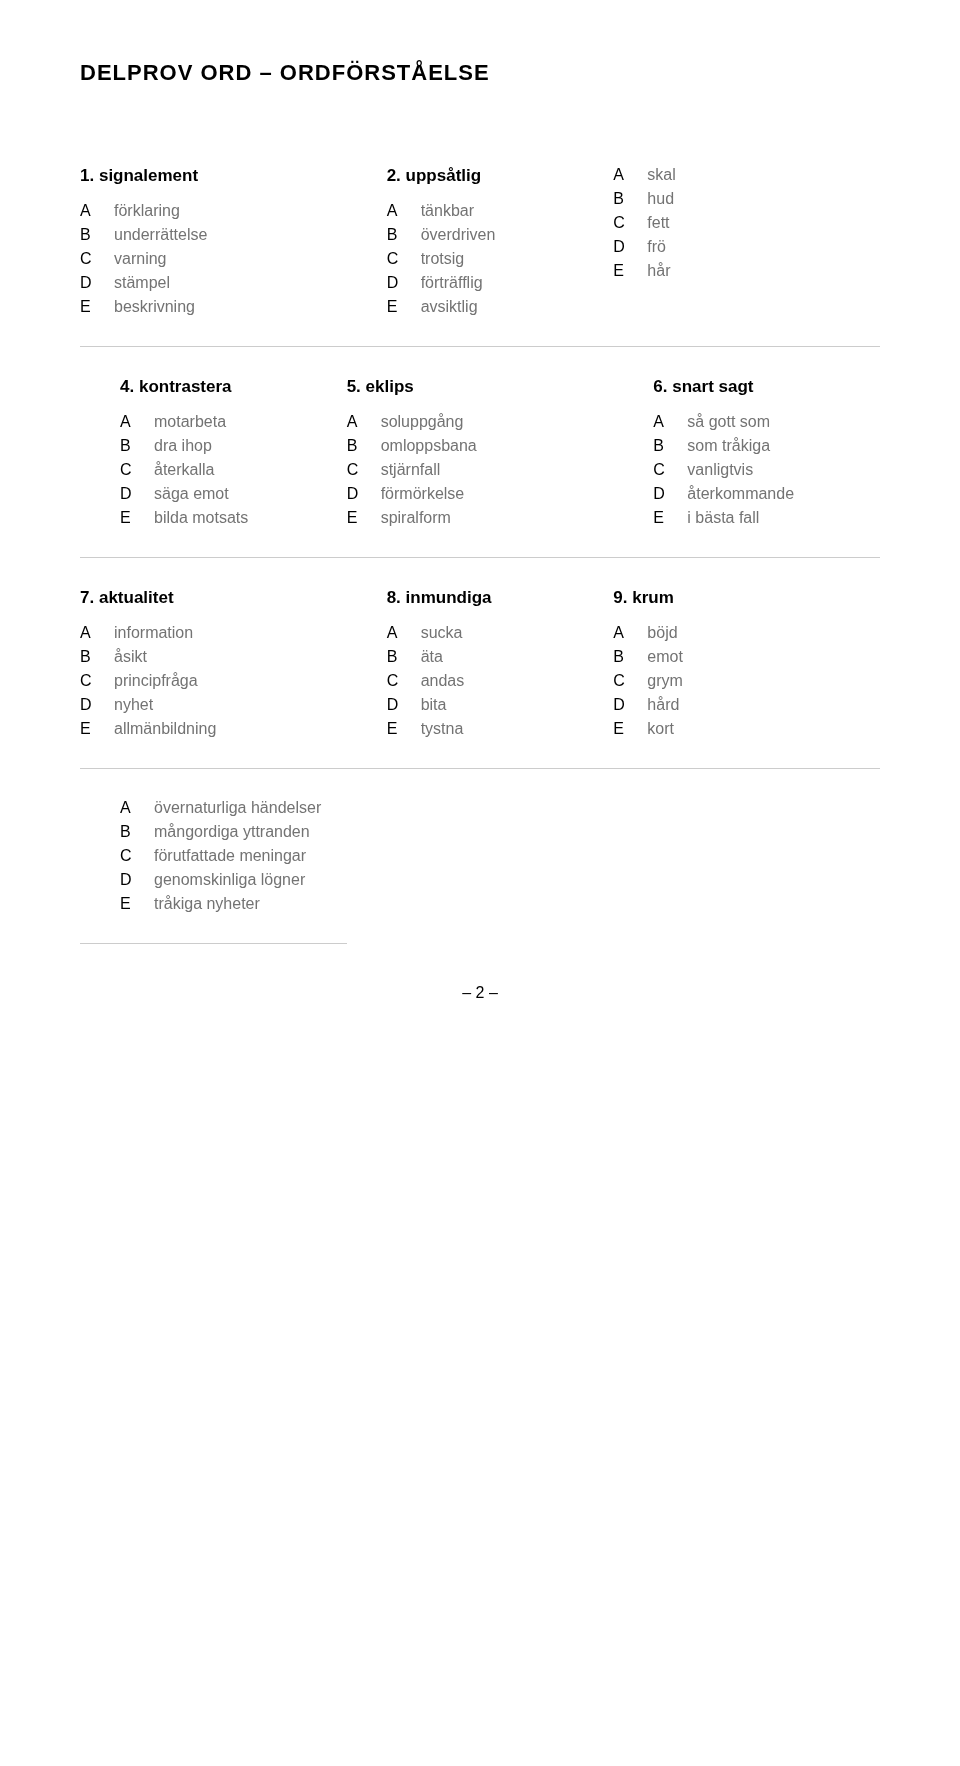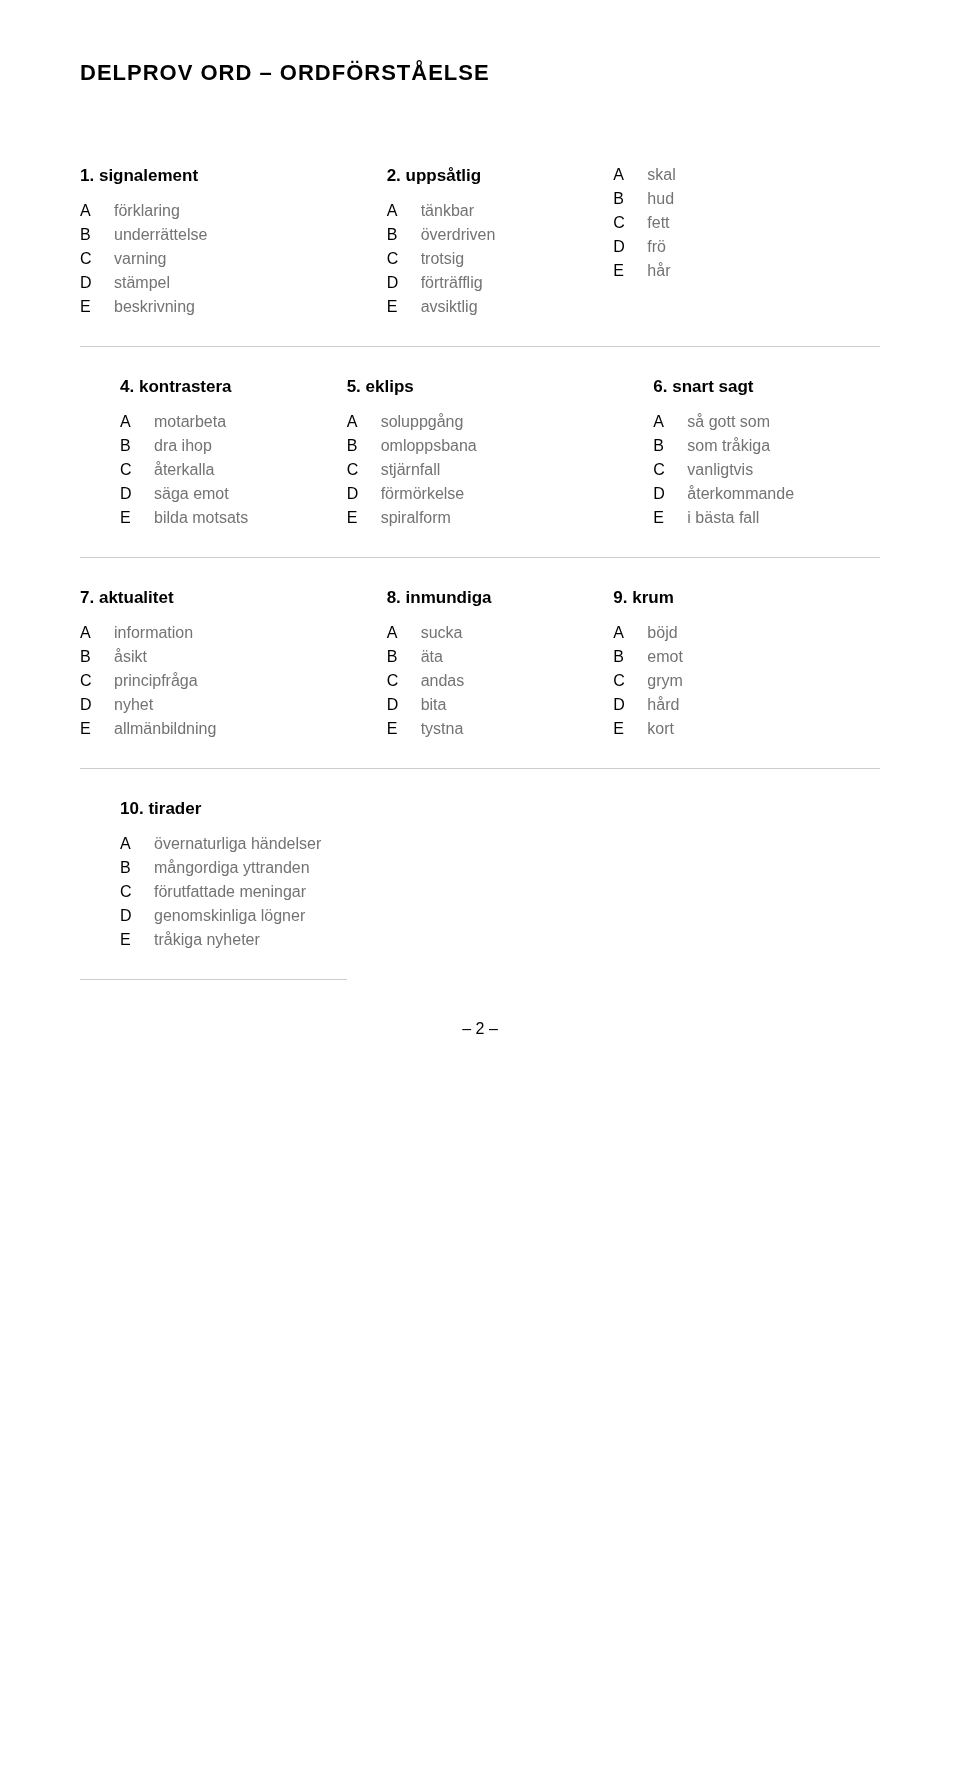--- a/index.html
+++ b/index.html
@@ -309,21 +309,20 @@
           <span class="option-letter">D</span>
           <span class="option-text">hård</span>
         </li>
         <li class="option-item">
           <span class="option-letter">E</span>
           <span class="option-text">kort</span>
         </li>
       </ul>
     </div>
     <div class="question-block">
-      <div class="question-number-title"><span class="num">10.</span> <span>tirader</span></div>
       <ul class="options-list">
         <li class="option-item">
           <span class="option-letter">A</span>
           <span class="option-text">övernaturliga händelser</span>
         </li>
         <li class="option-item">
           <span class="option-letter">B</span>
           <span class="option-text">mångordiga yttranden</span>
         </li>
         <li class="option-item">

